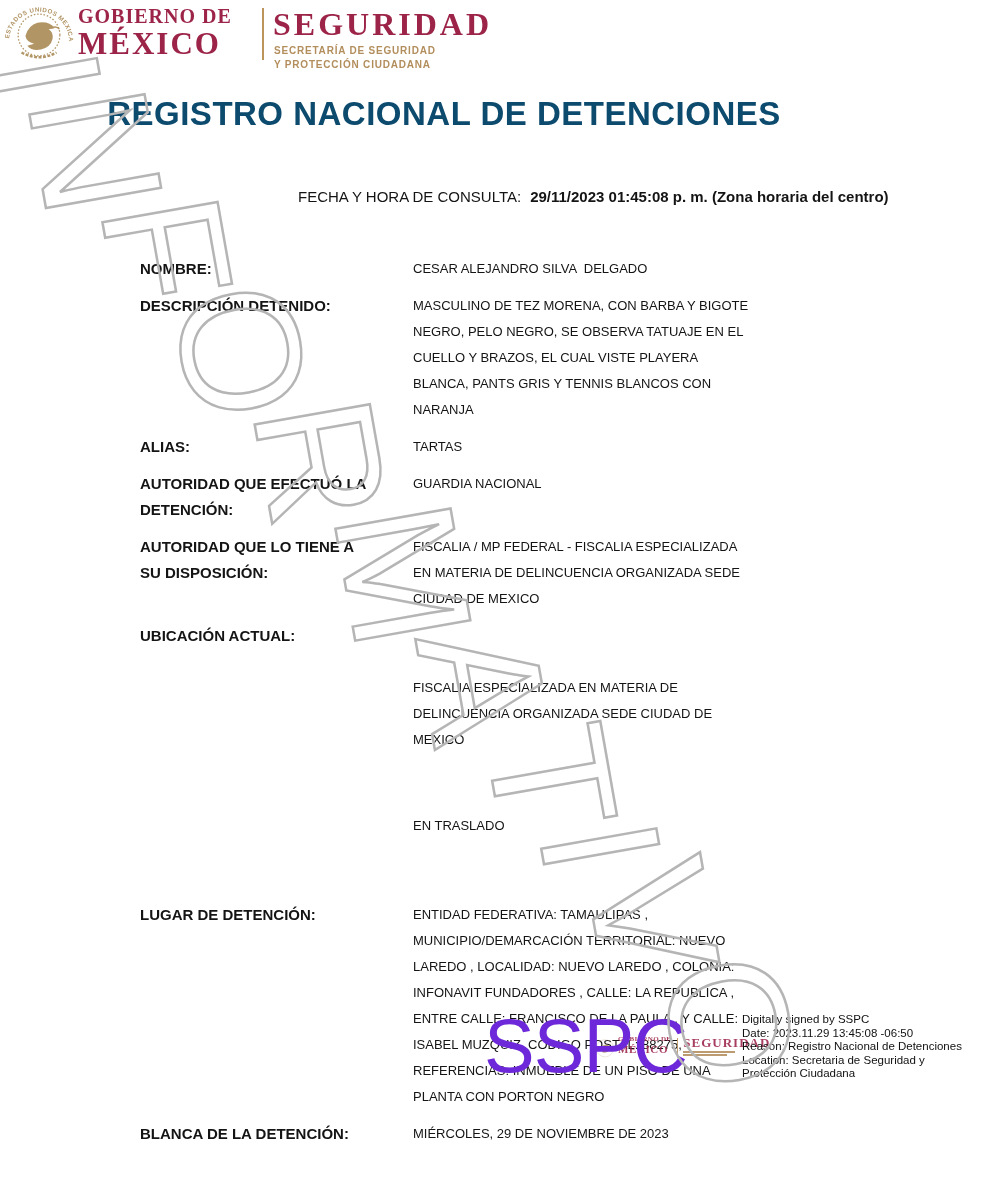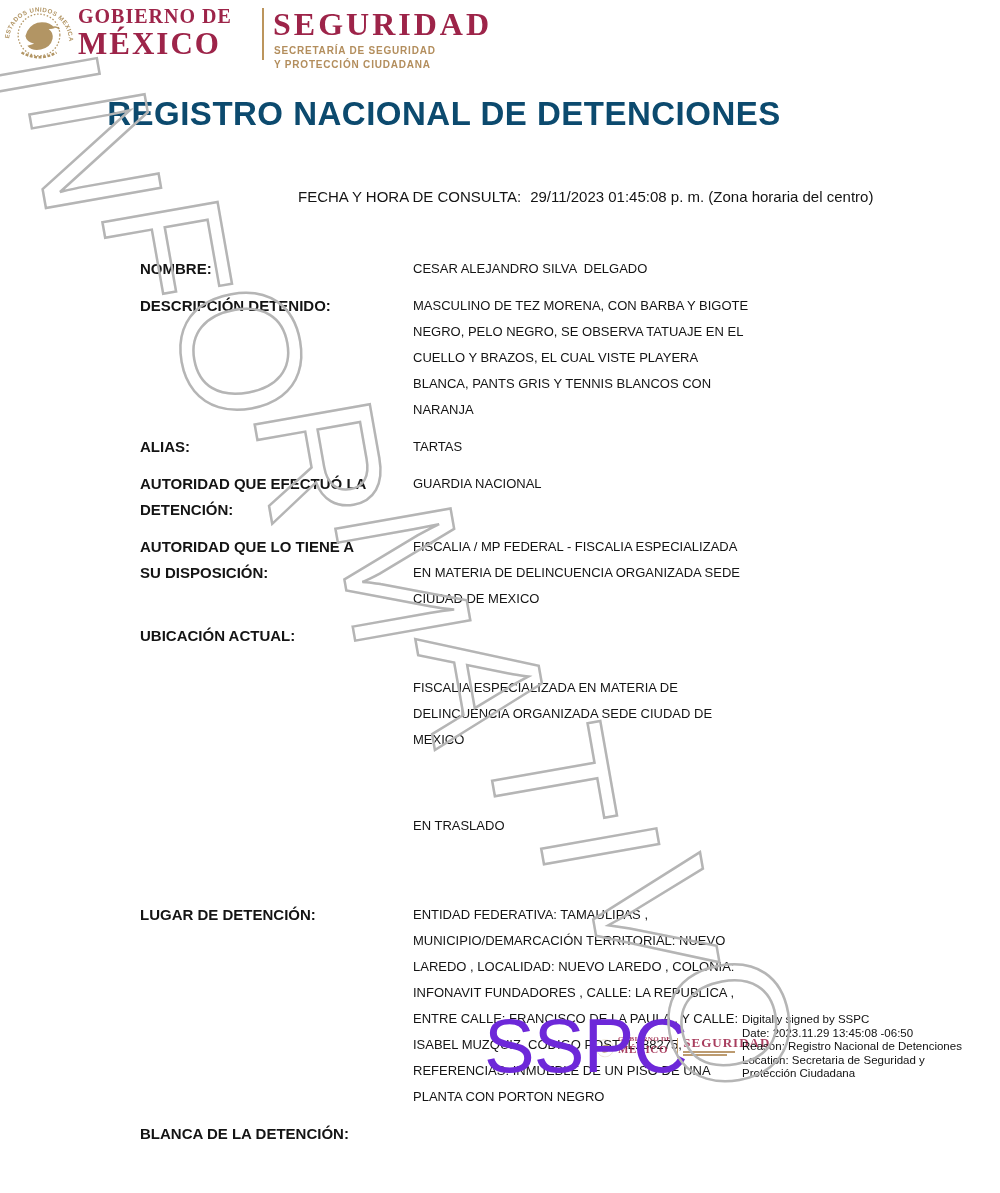--- a/index.html
+++ b/index.html
@@ -11,21 +11,21 @@
   .brand { position:absolute; left:78px; top:6px; font-family:"Liberation Serif", serif; color:#9D2449; font-weight:bold; line-height:1; }
   .brand-top { font-size:20px; letter-spacing:1px; }
   .brand-bottom { font-size:31px; letter-spacing:2px; margin-top:2px; }
   .hdr-divider { position:absolute; left:262px; top:8px; width:2px; height:52px; background:#BC955C; }
   .agency { position:absolute; left:273px; top:8px; font-family:"Liberation Serif", serif; color:#9D2449; font-weight:bold; font-size:32px; letter-spacing:3px; line-height:1; }
   .agency-sub { position:absolute; left:274px; top:44px; color:#B38E5D; font-weight:bold; font-size:10px; letter-spacing:0.8px; line-height:1.35; }
 
   
   .doc-title { position:absolute; left:0; top:95px; width:888px; text-align:center; font-size:33px; font-weight:bold; letter-spacing:0.5px; color:#0c4a6e; }
   .consulta { position:absolute; left:298px; top:188px; font-size:15px; white-space:nowrap; }
-  .consulta .val { margin-left:9px; }
+  .consulta .val { margin-left:9px;font-weight:bold; }
 
   
   .fields { position:absolute; left:140px; top:256px; width:740px; }
   .field-row { display:flex; margin-bottom:11px; }
   .field-label { width:273px; font-weight:bold; font-size:15px; line-height:26px; white-space:pre-wrap; }
   .field-value { width:455px; font-size:13px; line-height:26px; white-space:pre-wrap; }
   .field-value .para2 { margin-top:8px; }
 
   
   .watermark { position:absolute; left:105px; top:0px; transform-origin:0 0; transform:rotate(54deg);
@@ -125,20 +125,21 @@
 MUNICIPIO/DEMARCACIÓN TERRITORIAL: NUEVO
 LAREDO , LOCALIDAD: NUEVO LAREDO , COLONIA:
 INFONAVIT FUNDADORES , CALLE: LA REPUBLICA ,
 ENTRE CALLE: FRANCISCO DE LA PAULA , Y CALLE:
 ISABEL MUZQUIZ, CÓDIGO POSTAL: 88275,
 REFERENCIAS: INMUEBLE DE UN PISO DE UNA
 PLANTA CON PORTON NEGRO</div>
   </div>
   <div class="field-row">
     <div class="field-label">BLANCA DE LA DETENCIÓN:</div>
+    <div class="field-value">MIÉRCOLES, 29 DE NOVIEMBRE DE 2023</div>
   </div>
 </div>
 
 <div class="sig-mini-logo">
   <svg class="mini-seal" viewBox="0 0 78 68">
     <circle cx="39" cy="35" r="30" fill="none" stroke="#B29564" stroke-width="2" stroke-dasharray="2 2.2"></circle>
     <path d="M27 31 q5 -9 15 -9 q9 0 13 6 l-6 1 q5 3 4 10 q-2 9 -12 11 q-9 2 -14 -4 l7 -2 q-8 -2 -9 -8 z" fill="#B29564"></path>
   </svg>
   <div class="mini-brand">
     <div class="mini-brand-top">GOBIERNO DE</div>

